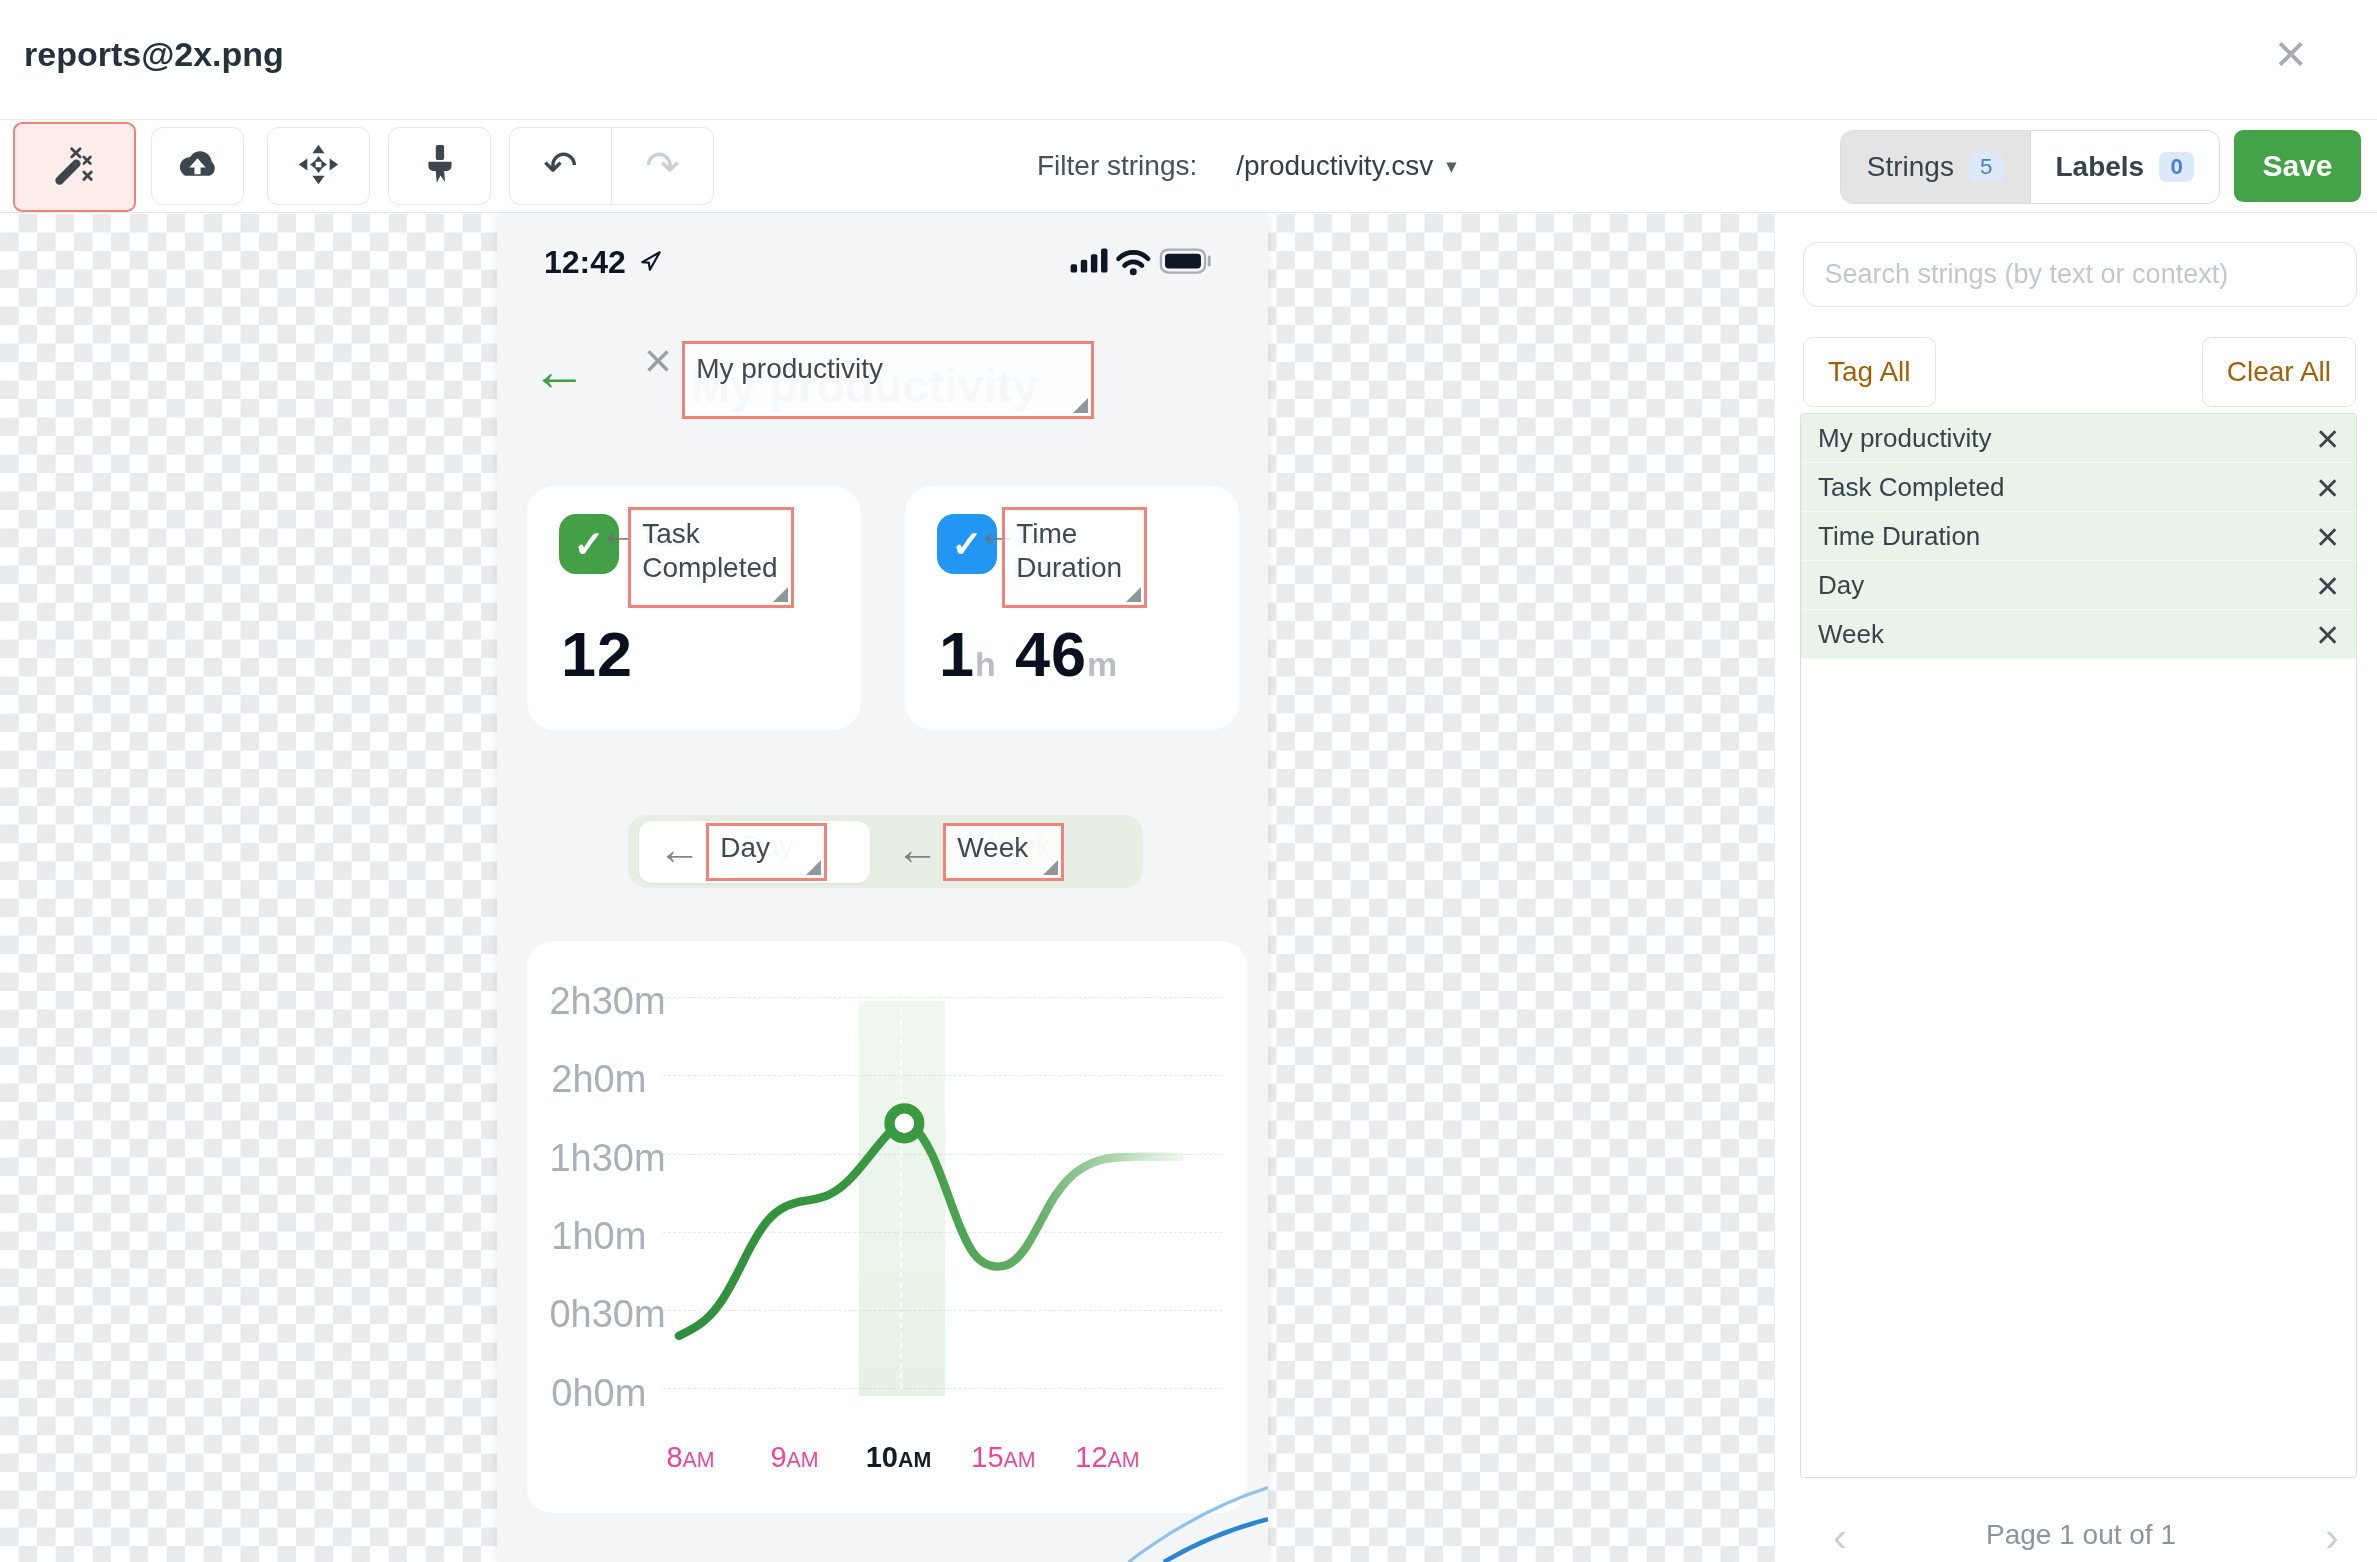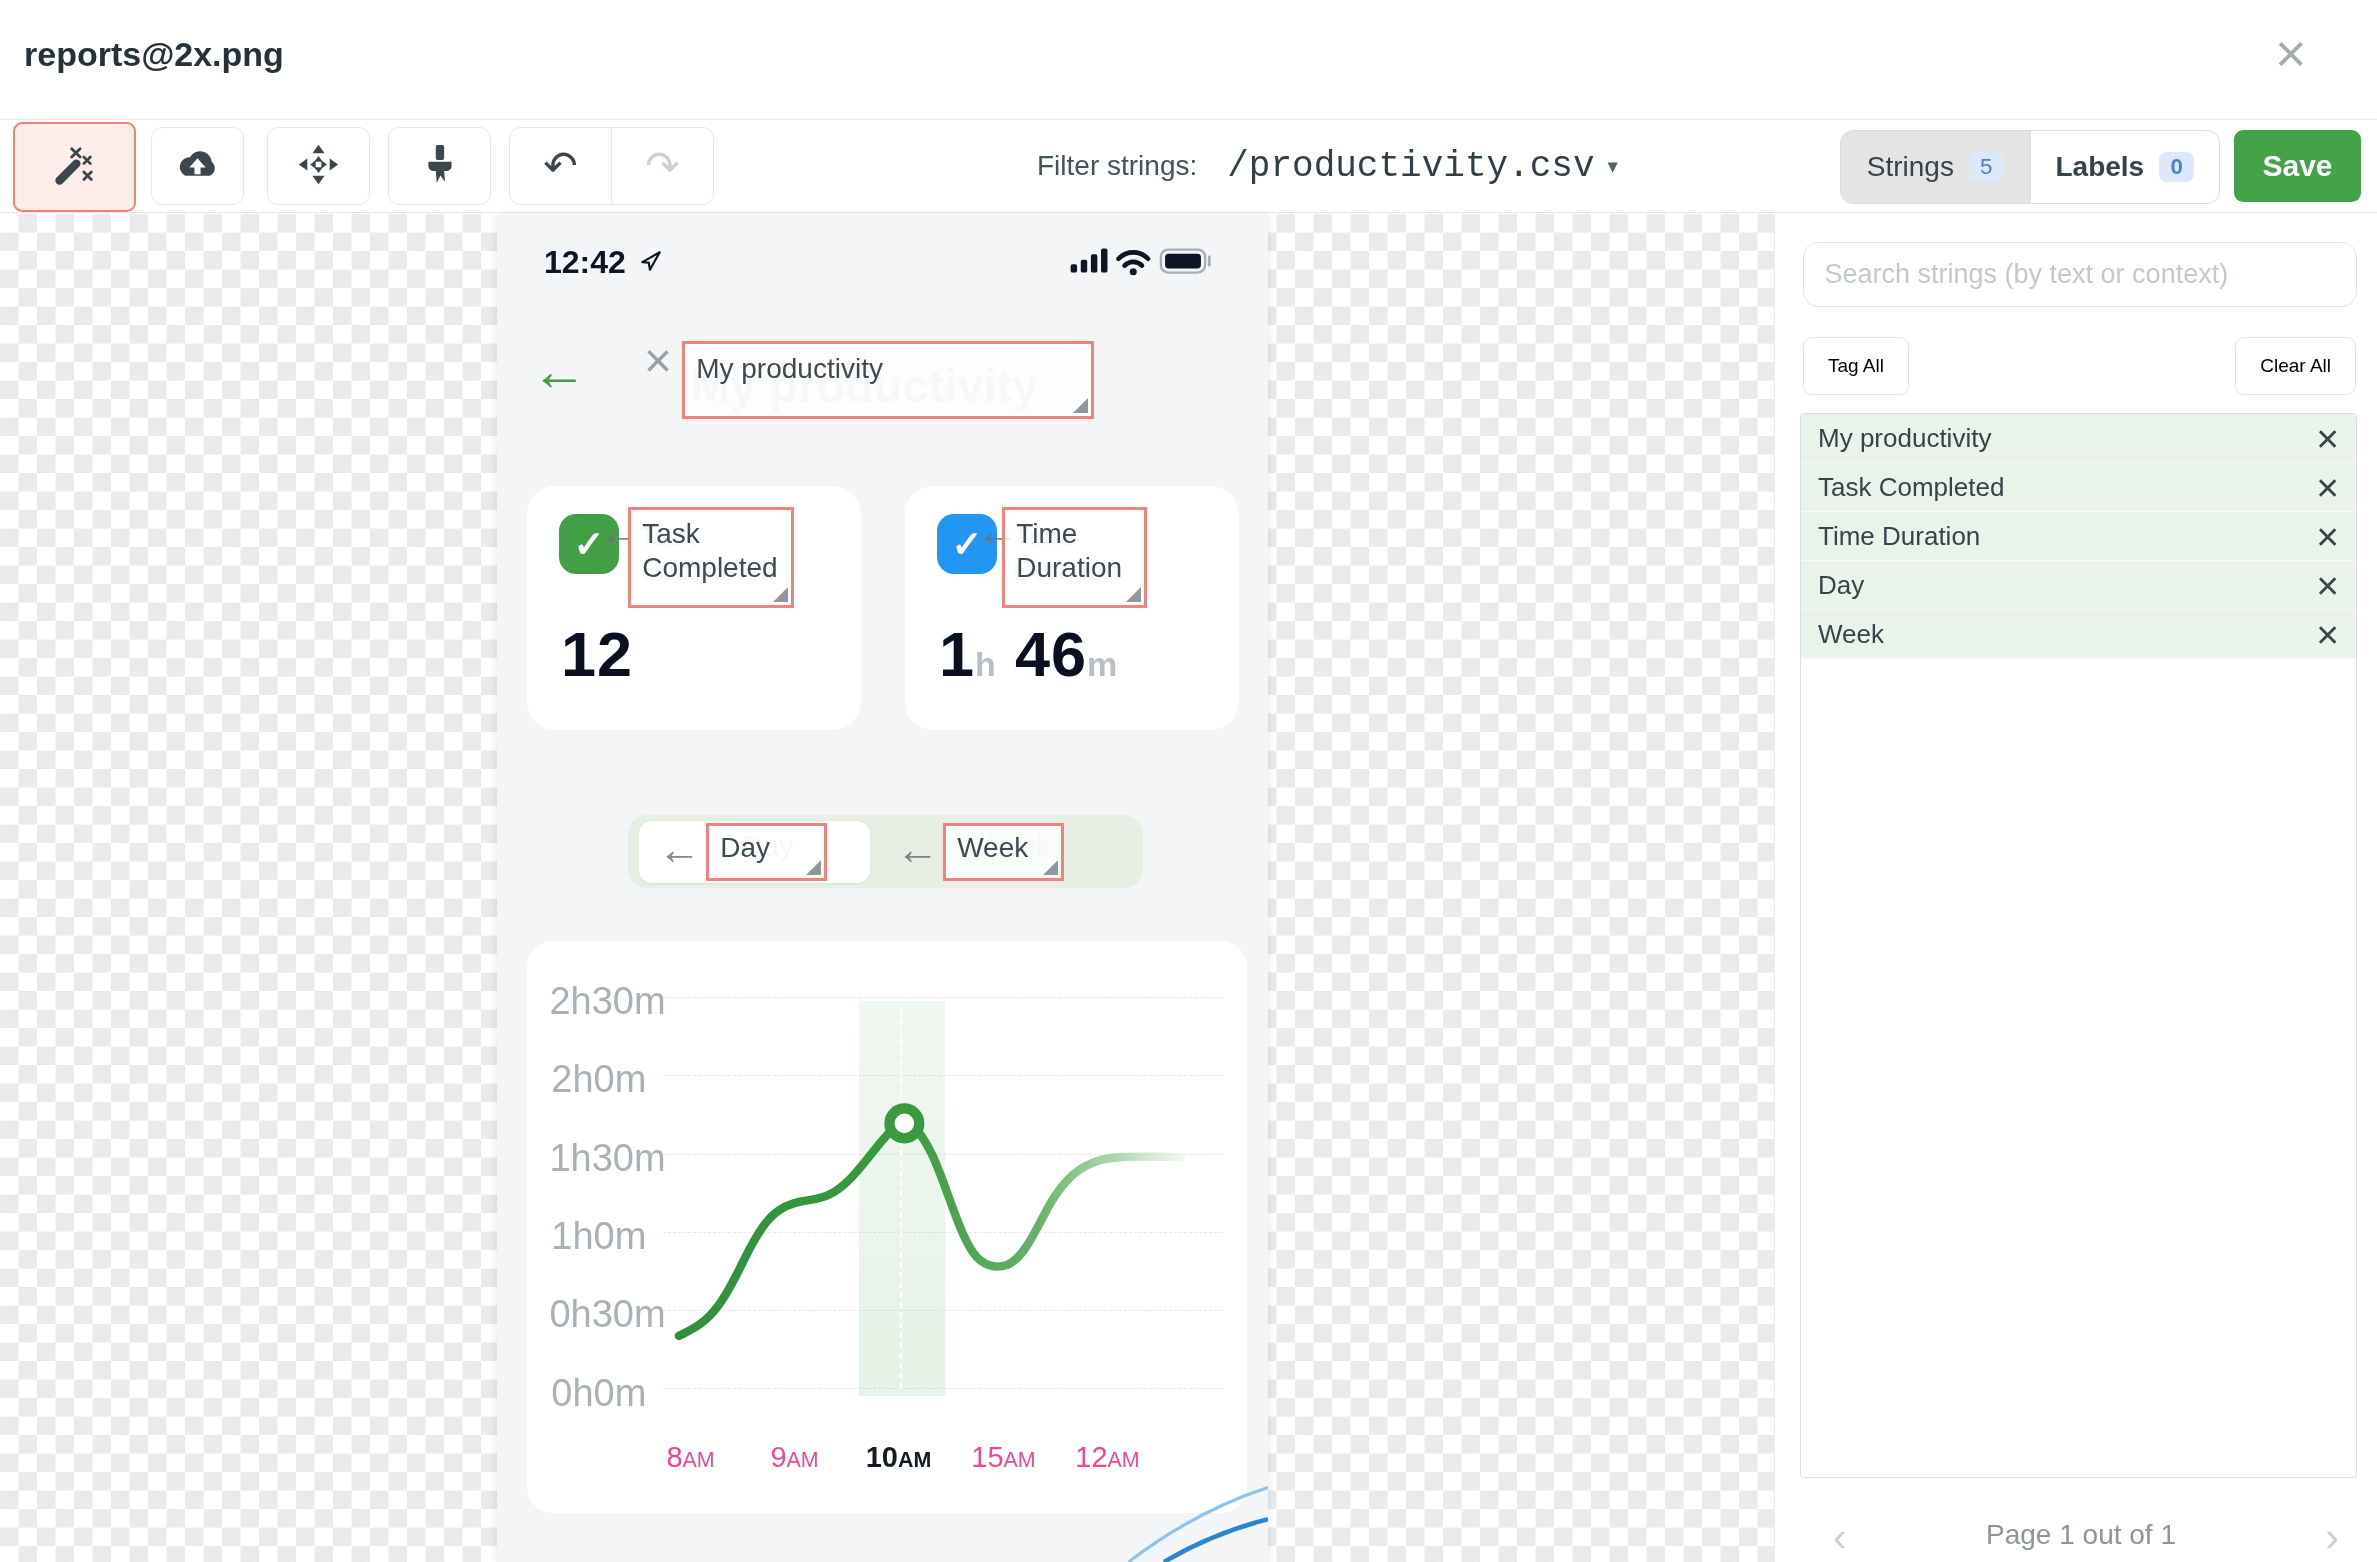--- a/index.html
+++ b/index.html
@@ -23,21 +23,21 @@
   .tbtn.move{left:267px;top:6.5px;width:101px;height:76px;}
   .tbtn.brush{left:388px;top:6.5px;width:101px;height:76px;}
   .btn-group{position:absolute;left:509px;top:6.5px;width:203px;height:76px;border:1.9px solid #e7e7e7;
              border-radius:11.2px;display:flex;overflow:hidden;background:#fff;}
   .btn-group .half{flex:1;display:flex;align-items:center;justify-content:center;font-size:41px;cursor:pointer;}
   .btn-group .half.undo{color:#3c464d;border-right:1.9px solid #e9e9e9;}
   .btn-group .half.redo{color:#cbd0d4;}
 
   .filterbar{position:absolute;left:1037px;top:0;height:92px;display:flex;align-items:center;text-align:right;}
   .filter-label{font-size:28px;color:#44525a;}
-  .filter-value{font-size:36px;color:#333f47;margin-left:30px;cursor:pointer;font-family:Liberation Mono, monospace;}
+  .filter-value{font-size:28px;color:#333f47;margin-left:39px;cursor:pointer;}
   .filter-caret{font-size:20.5px;color:#55626b;margin-left:13px;cursor:pointer;}
 
   .segmented{position:absolute;left:1840px;top:10.3px;width:378px;height:72px;border:1.9px solid #dcdcdc;
              border-radius:13px;display:flex;overflow:hidden;background:#fff;}
   .seg{flex:1;display:flex;align-items:center;justify-content:center;font-size:28px;color:#37434b;cursor:pointer;}
   .seg.selected{background:#e4e4e5;}
   .seg + .seg{border-left:1.9px solid #dcdcdc;font-weight:bold;}
   .badge{margin-left:15px;background:#dde8fb;color:#4a7fd4;font-size:22.4px;border-radius:7.5px;
          padding:3.7px 11.2px;line-height:1;}
   .save-btn{position:absolute;left:2234px;top:10.3px;width:127px;height:72px;background:#44a248;border:none;
@@ -104,22 +104,22 @@
   .xlab.active{color:#141c24;font-weight:700;}
   .curves{position:absolute;right:0;bottom:0;}
 
   
   .sidebar{position:absolute;left:1774px;top:0;width:612px;height:1348px;background:#fff;
            border-left:0.9px solid #ececec;}
   .search-box{position:absolute;left:28px;top:28px;width:554px;height:65px;box-sizing:border-box;
               border:1.9px solid #e4e4e4;border-radius:15px;font-family:inherit;font-size:27px;color:#37434b;
               padding:0 20.5px;outline:none;background:#fff;}
   .search-box::placeholder{color:#c2c8cd;}
-  .side-btn{position:absolute;top:123px;height:58px;box-sizing:border-box;background:#fff;
-            border:1.9px solid #e4e4e4;border-radius:9.3px;font-family:inherit;font-size:19px;color:#000000;
+  .side-btn{position:absolute;top:123px;height:70px;box-sizing:border-box;background:#fff;
+            border:1.9px solid #e4e4e4;border-radius:9.3px;font-family:inherit;font-size:28px;color:#a16207;
             padding:0 24px;cursor:pointer;}
   .tag-all{left:28px;} .clear-all{right:31px;}
   .strings-panel{position:absolute;left:25px;top:199px;width:557px;height:1065px;box-sizing:border-box;
                  border:1.9px solid #dbdddd;border-radius:3.7px;background:#fff;overflow:hidden;}
   .string-row{height:48px;background:#e9f3e9;border-bottom:1.9px solid #f6faf6;display:flex;
               align-items:center;padding:0 17px;}
   .string-row .stext{flex:1;font-size:26px;color:#37434b;}
   .string-row .sx{font-size:39px;font-weight:400;color:#39444c;line-height:1;cursor:pointer;}
   .pagination{position:absolute;left:0;top:1296px;width:612px;height:52px;}
   .page-text{position:absolute;left:0;width:100%;text-align:center;top:9.3px;font-size:28px;color:#8d949a;}

